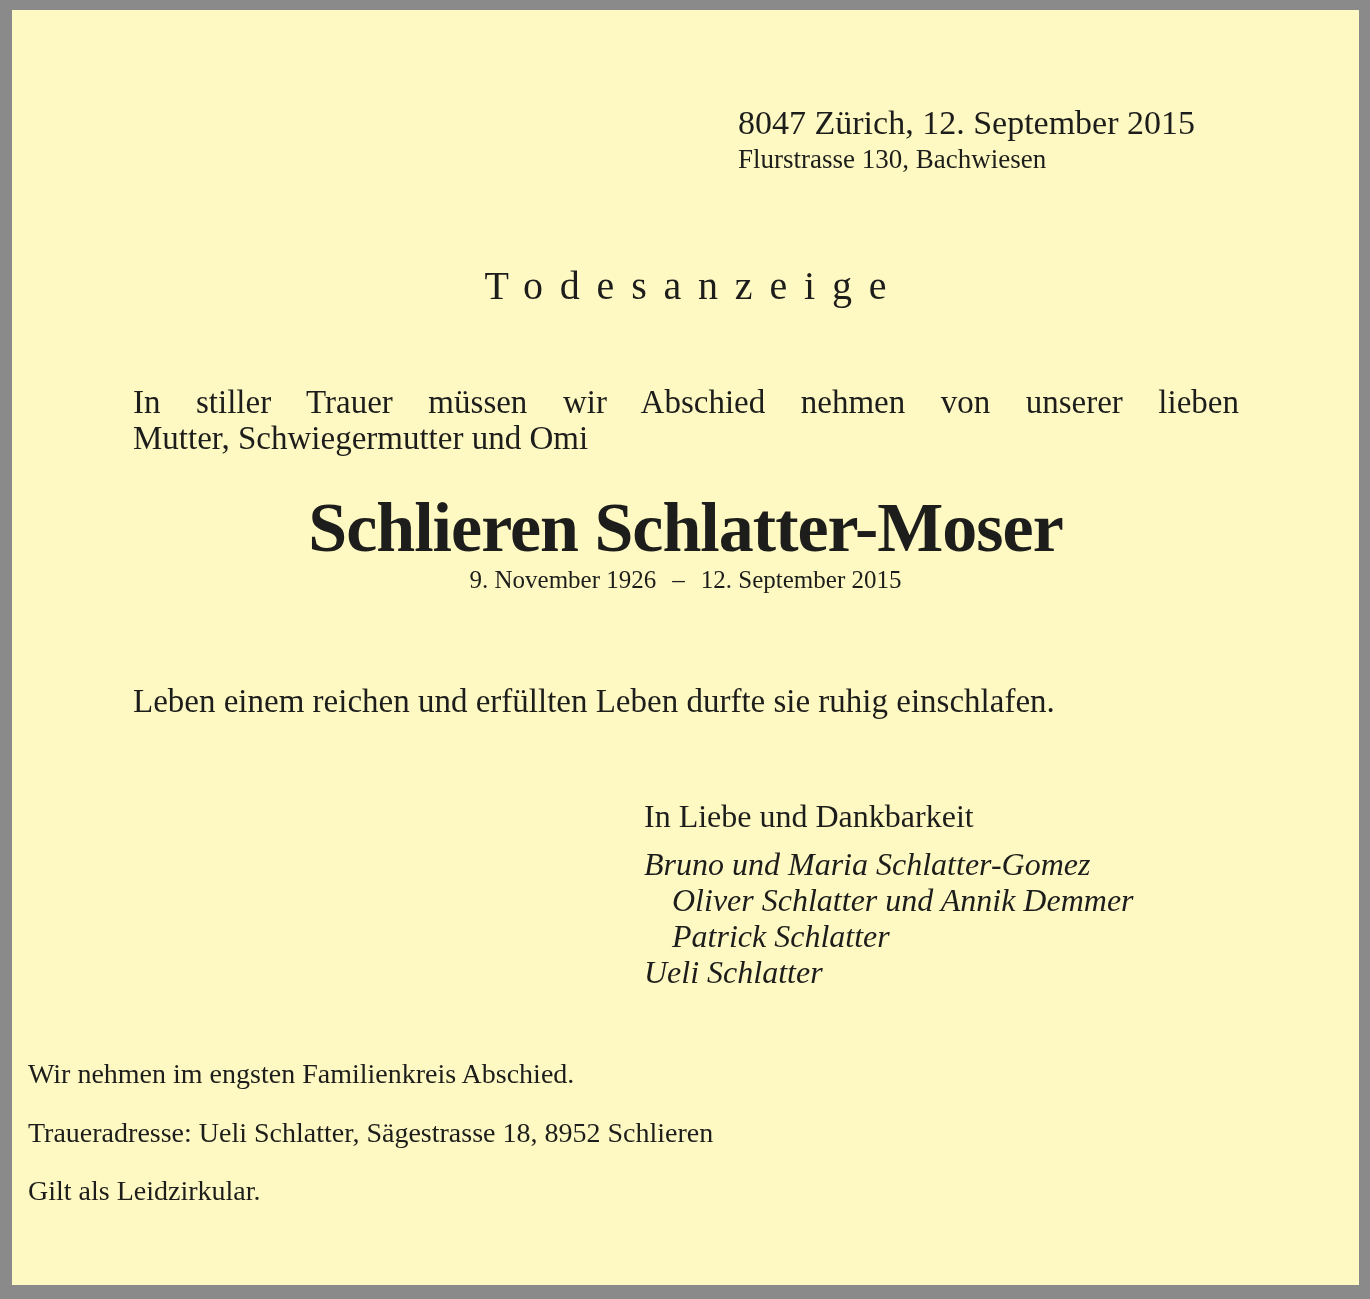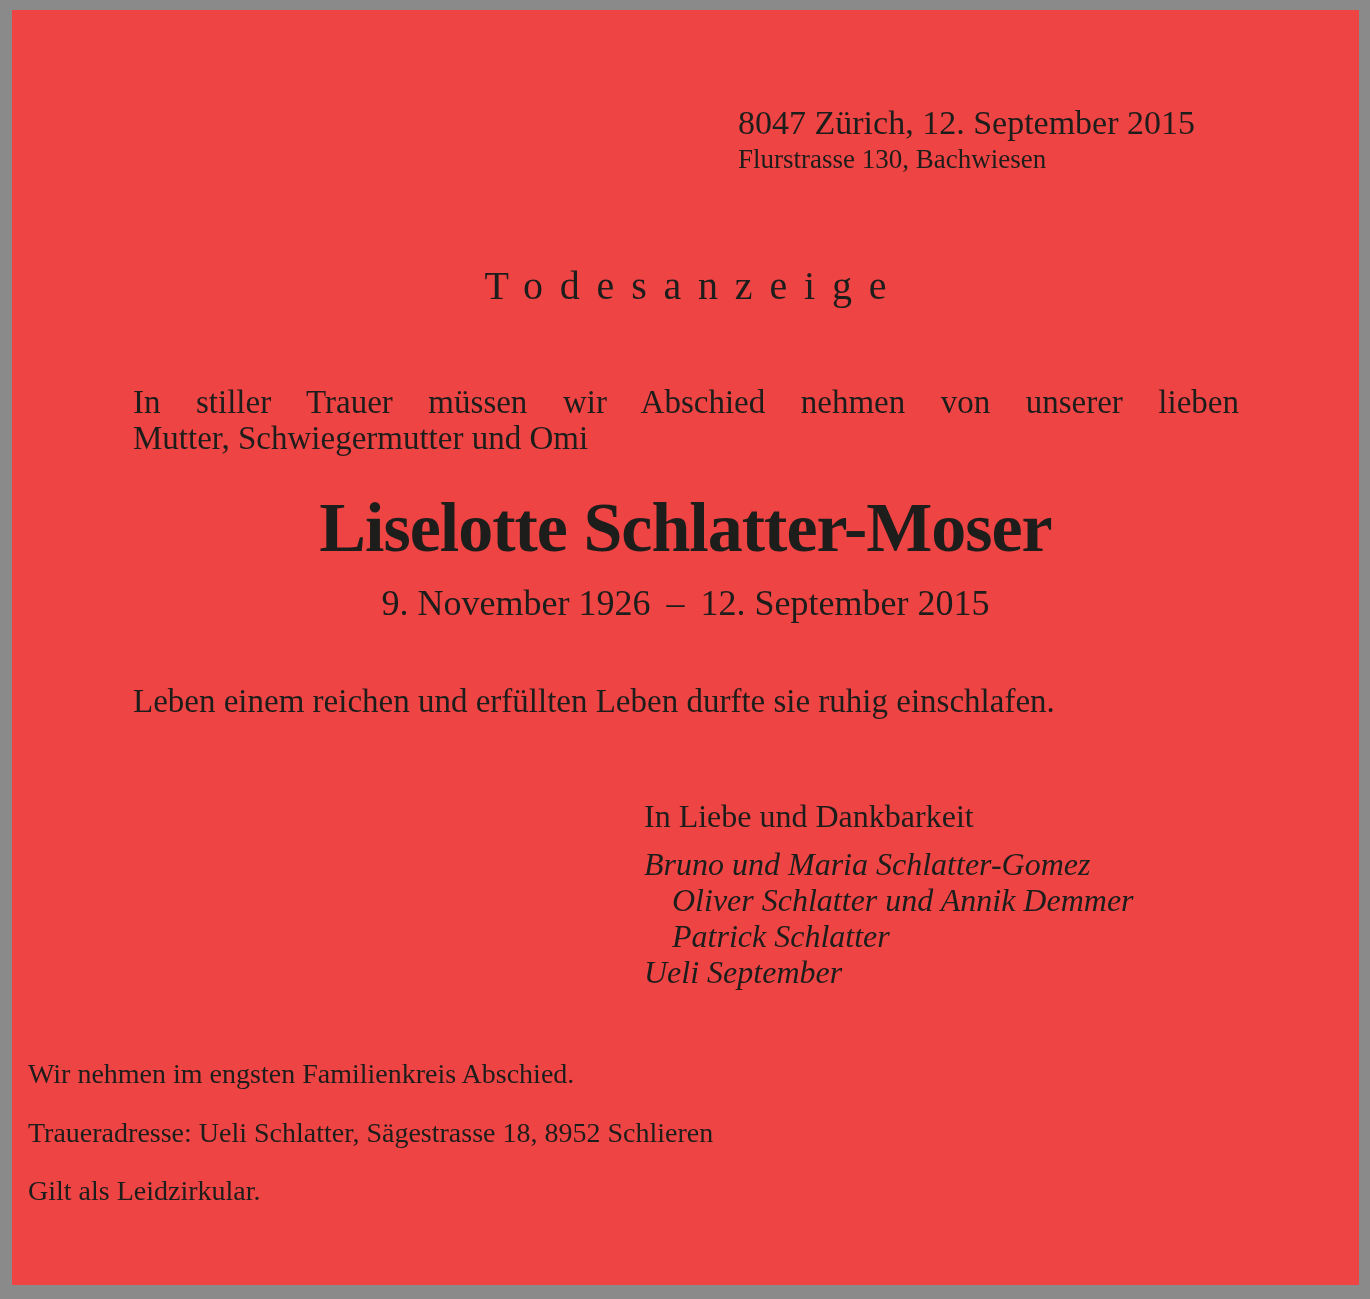--- a/index.html
+++ b/index.html
@@ -5,21 +5,21 @@
   html, body {
     margin: 0;
     padding: 0;
     background: #ffffff;
   }
   .page {
     position: relative;
     width: 1370px;
     height: 1299px;
     box-sizing: border-box;
-    background: #ef4444;
+    background: #fef9c3;
     border-top: 10px solid #8a8a8a;
     border-left: 12px solid #8a8a8a;
     border-right: 11px solid #8a8a8a;
     border-bottom: 14px solid #8a8a8a;
     font-family: "Liberation Serif", "DejaVu Serif", serif;
     color: #1d1d1b;
     overflow: hidden;
   }
   .inner {
     position: relative;
@@ -76,24 +76,24 @@
     text-align: center;
     font-size: 70px;
     font-weight: bold;
     letter-spacing: -1px;
     line-height: 80px;
     white-space: nowrap;
   }
   .life-dates {
     position: absolute;
     left: 0;
-    top: 572px;
+    top: 556px;
     width: 100%;
     text-align: center;
-    font-size: 36px;
+    font-size: 25px;
     white-space: nowrap;
   }
   .life-dates .sep {
     display: inline-block;
     margin: 0 16px;
   }
   .farewell-message {
     position: absolute;
     left: 121px;
     top: 672px;
@@ -147,32 +147,32 @@
       <div class="header-street">Flurstrasse 130, Bachwiesen</div>
     </div>
 
     <div class="notice-title">Todesanzeige</div>
 
     <div class="intro">
       <div class="intro-line-1">In stiller Trauer müssen wir Abschied nehmen von unserer lieben</div>
       <div class="intro-line-2">Mutter, Schwiegermutter und Omi</div>
     </div>
 
-    <div class="deceased-name">Liselotte Schlatter-Moser</div>
+    <div class="deceased-name">Schlieren Schlatter-Moser</div>
 
     <div class="life-dates"><span>9. November 1926</span><span class="sep">–</span><span>12. September 2015</span></div>
 
     <div class="farewell-message">Leben einem reichen und erfüllten Leben durfte sie ruhig einschlafen.</div>
 
     <div class="condolence">
       <div class="condolence-heading">In Liebe und Dankbarkeit</div>
       <div class="mourner">Bruno und Maria Schlatter-Gomez</div>
       <div class="mourner indented">Oliver Schlatter und Annik Demmer</div>
       <div class="mourner indented">Patrick Schlatter</div>
-      <div class="mourner">Ueli September</div>
+      <div class="mourner">Ueli Schlatter</div>
     </div>
 
     <div class="footer-line footer-line-1">Wir nehmen im engsten Familienkreis Abschied.</div>
     <div class="footer-line footer-line-2">Traueradresse: Ueli Schlatter, Sägestrasse 18, 8952 Schlieren</div>
     <div class="footer-line footer-line-3">Gilt als Leidzirkular.</div>
 
   </div>
 </div>
 
 </body></html>

